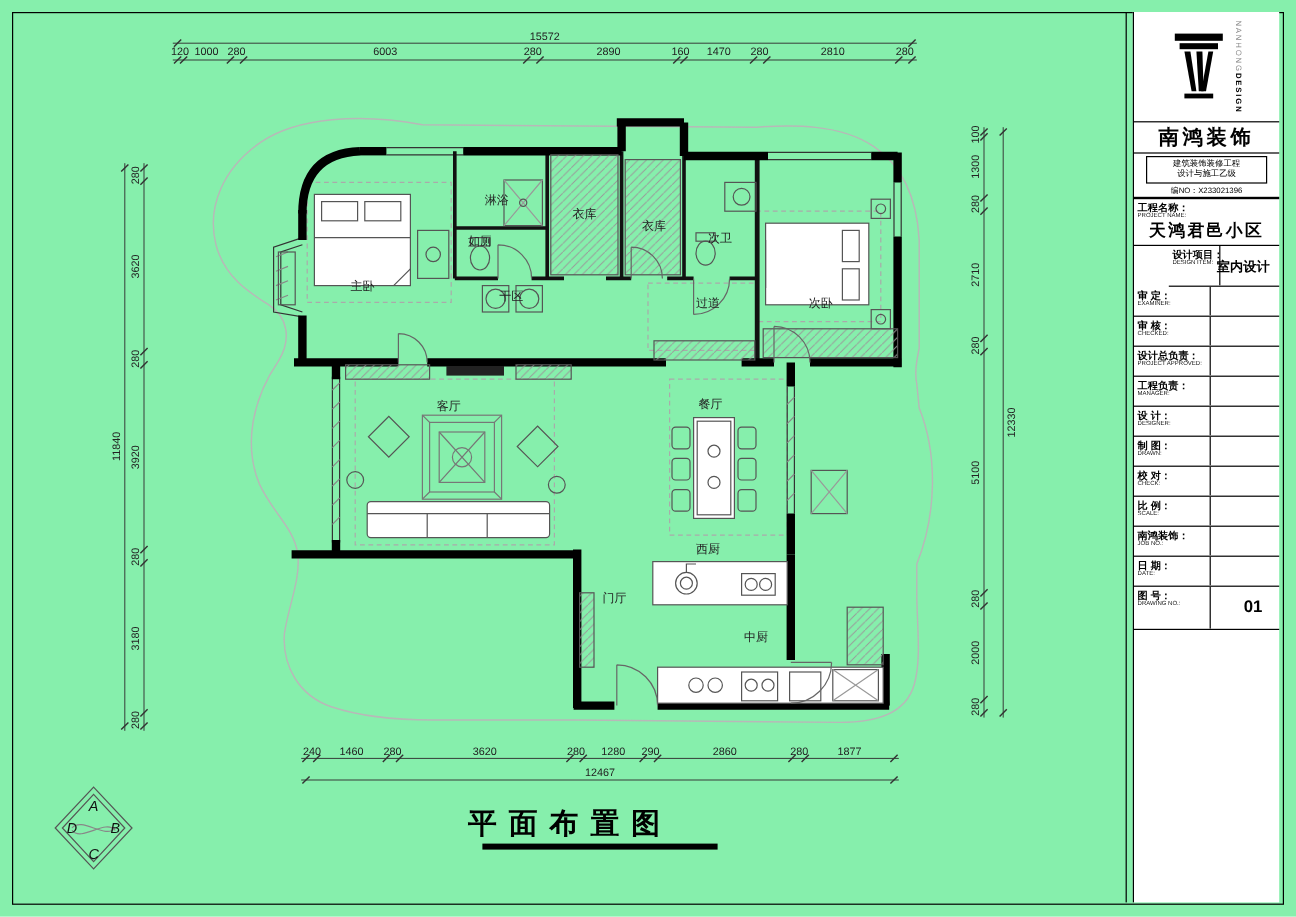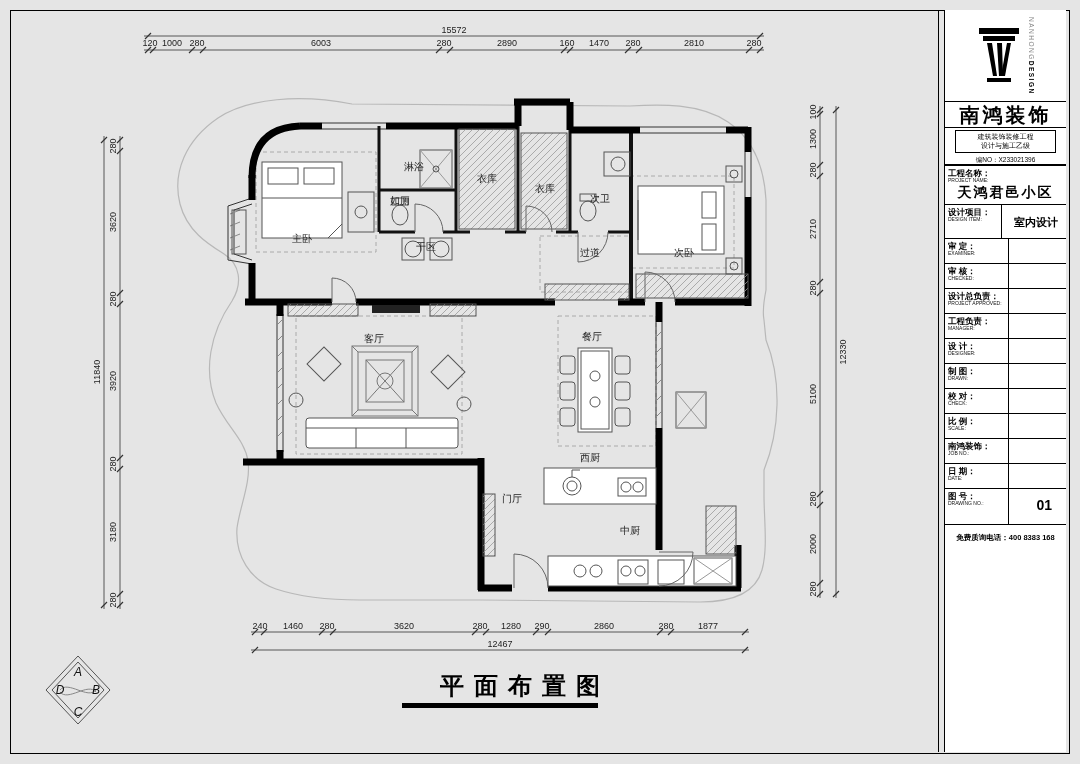--- a/index.html
+++ b/index.html
@@ -1,39 +1,39 @@
 <!DOCTYPE html>
 <html><head>
 <meta charset="utf-8">
 <style>
   html,body{margin:0;padding:0;background:#fff;}
-  #sheet{position:relative;width:1080px;height:764px;background:#e5e5e5;overflow:hidden;
+  #sheet{position:relative;width:1080px;height:764px;background:#86efac;overflow:hidden;
          font-family:"Liberation Sans","DejaVu Sans",sans-serif;color:#000;}
   #border{position:absolute;left:10px;top:10px;width:1058px;height:742px;border:1.5px solid #000;}
   #tb-outerline{position:absolute;left:938px;top:10px;width:0;height:742px;border-left:1px solid #000;}
   svg text{font-family:"Liberation Sans","DejaVu Sans",sans-serif;fill:#111;}
   .dimtxt{font-size:9px;fill:#222;}
   .roomtxt{font-size:10px;fill:#222;}
   
   #titleblock{position:absolute;left:944px;top:10px;width:122px;height:742px;border-left:1px solid #000;
               display:flex;flex-direction:column;font-size:8px;box-sizing:border-box;background:#fff;}
   .cell{border-bottom:1px solid #000;box-sizing:border-box;position:relative;overflow:hidden;}
   .cn{font-weight:bold;font-size:8.5px;display:block;line-height:1.2;}
   .en{font-size:5px;display:block;color:#111;line-height:1.1;}
   .tb-row{padding:2px 3px;}
   .vline{position:absolute;left:52%;top:0;bottom:0;border-left:1px solid #000;}
-  #brandcn{font-size:20px;font-weight:bold;text-align:center;letter-spacing:3px;line-height:26px;}
+  #brandcn{font-size:17px;font-weight:bold;text-align:center;letter-spacing:3px;line-height:26px;}
   #certbox{margin:2px 10px;border:1px solid #000;text-align:center;font-size:7px;line-height:1.35;padding:1px 0;}
   #certno{text-align:center;font-size:6.5px;line-height:11px;}
   #projname{font-size:14px;font-weight:bold;text-align:center;letter-spacing:2px;margin-top:0;}
   #bigno{position:absolute;right:14px;top:8px;font-size:14px;font-weight:bold;}
   .noteline{font-size:6.3px;line-height:1.55;white-space:nowrap;}
   #hotline{font-size:7.5px;text-align:center;line-height:26px;font-weight:bold;}
   
-  #main-title{position:absolute;left:390px;top:670px;width:220px;text-align:right;
+  #main-title{position:absolute;left:390px;top:670px;width:220px;text-align:left;
               font-size:24px;font-weight:bold;letter-spacing:10px;}
   #main-title-bar{position:absolute;left:402px;top:703px;width:196px;height:5px;background:#000;}
   #logo-vert{writing-mode:vertical-rl;font-size:6.5px;letter-spacing:1.5px;line-height:1.1;}
   #logo-vert .g1{color:#888;}
   #logo-vert .g2{color:#000;font-weight:bold;}
 </style>
 </head>
 <body>
 
 <div id="sheet">
@@ -340,21 +340,21 @@
     <div class="cell" style="height:12px;border-bottom:2px solid #000;">
       <div id="certno">编NO：X233021396</div>
     </div>
 
     <div class="cell tb-row" style="height:39px;">
       <span class="cn">工程名称：</span>
       <span class="en">PROJECT NAME:</span>
       <div id="projname">天鸿君邑小区</div>
     </div>
 
-    <div class="cell tb-row" style="height:34px;">
+    <div class="cell tb-row" style="height:34px;margin-left:29px;">
       <i class="vline" style="left:46%"></i>
       <span class="cn">设计项目：</span>
       <span class="en">DESIGN ITEM:</span>
       <span style="position:absolute;right:8px;top:10px;font-size:11px;font-weight:bold;">室内设计</span>
     </div>
 
 
     <div class="cell tb-row" style="height:25px;">
         <i class="vline"></i>
       <span class="cn">审  定：</span>
@@ -407,18 +407,15 @@
       </div>
 
     <div class="cell tb-row" style="height:36px;">
       <i class="vline"></i>
       <span class="cn">图  号：</span>
       <span class="en">DRAWING NO.:</span>
       <span id="bigno">01</span>
     </div>
 
 
-    <div class="cell" style="height:28px;border-bottom:none;">
-      <div id="hotline">免费质询电话：400 8383 168</div>
-    </div>
 
   </div>
 </div>
 
 </body></html>

